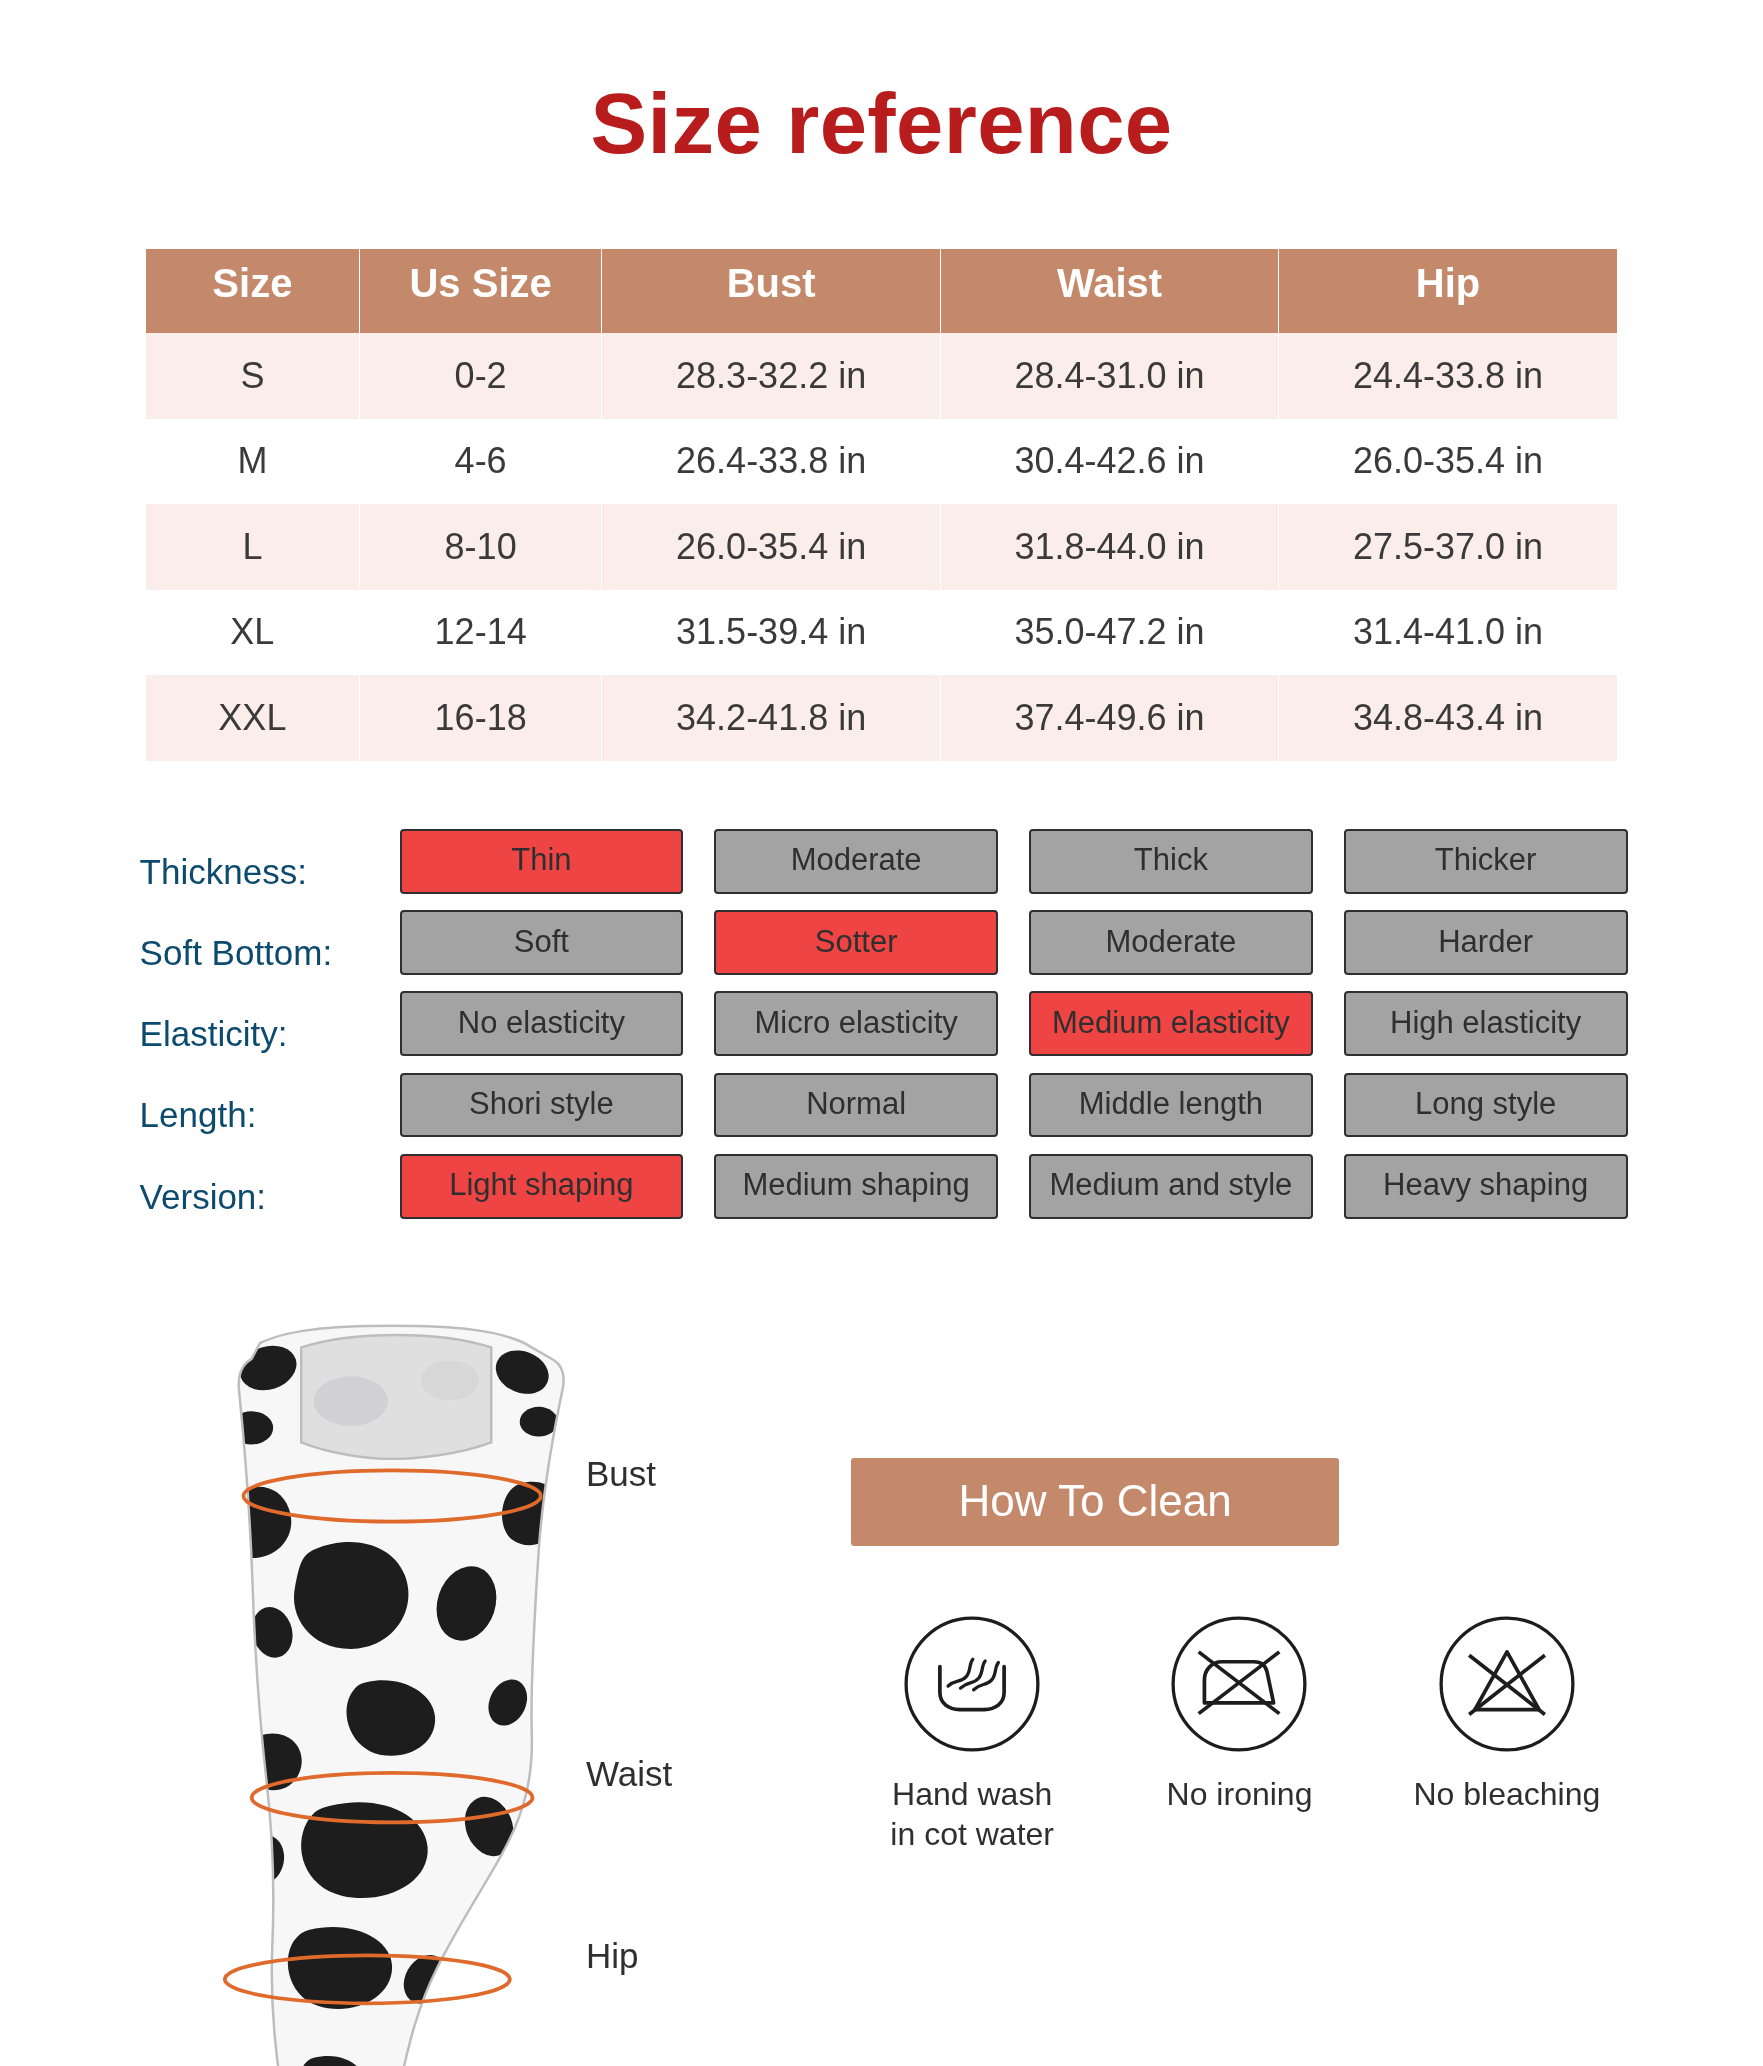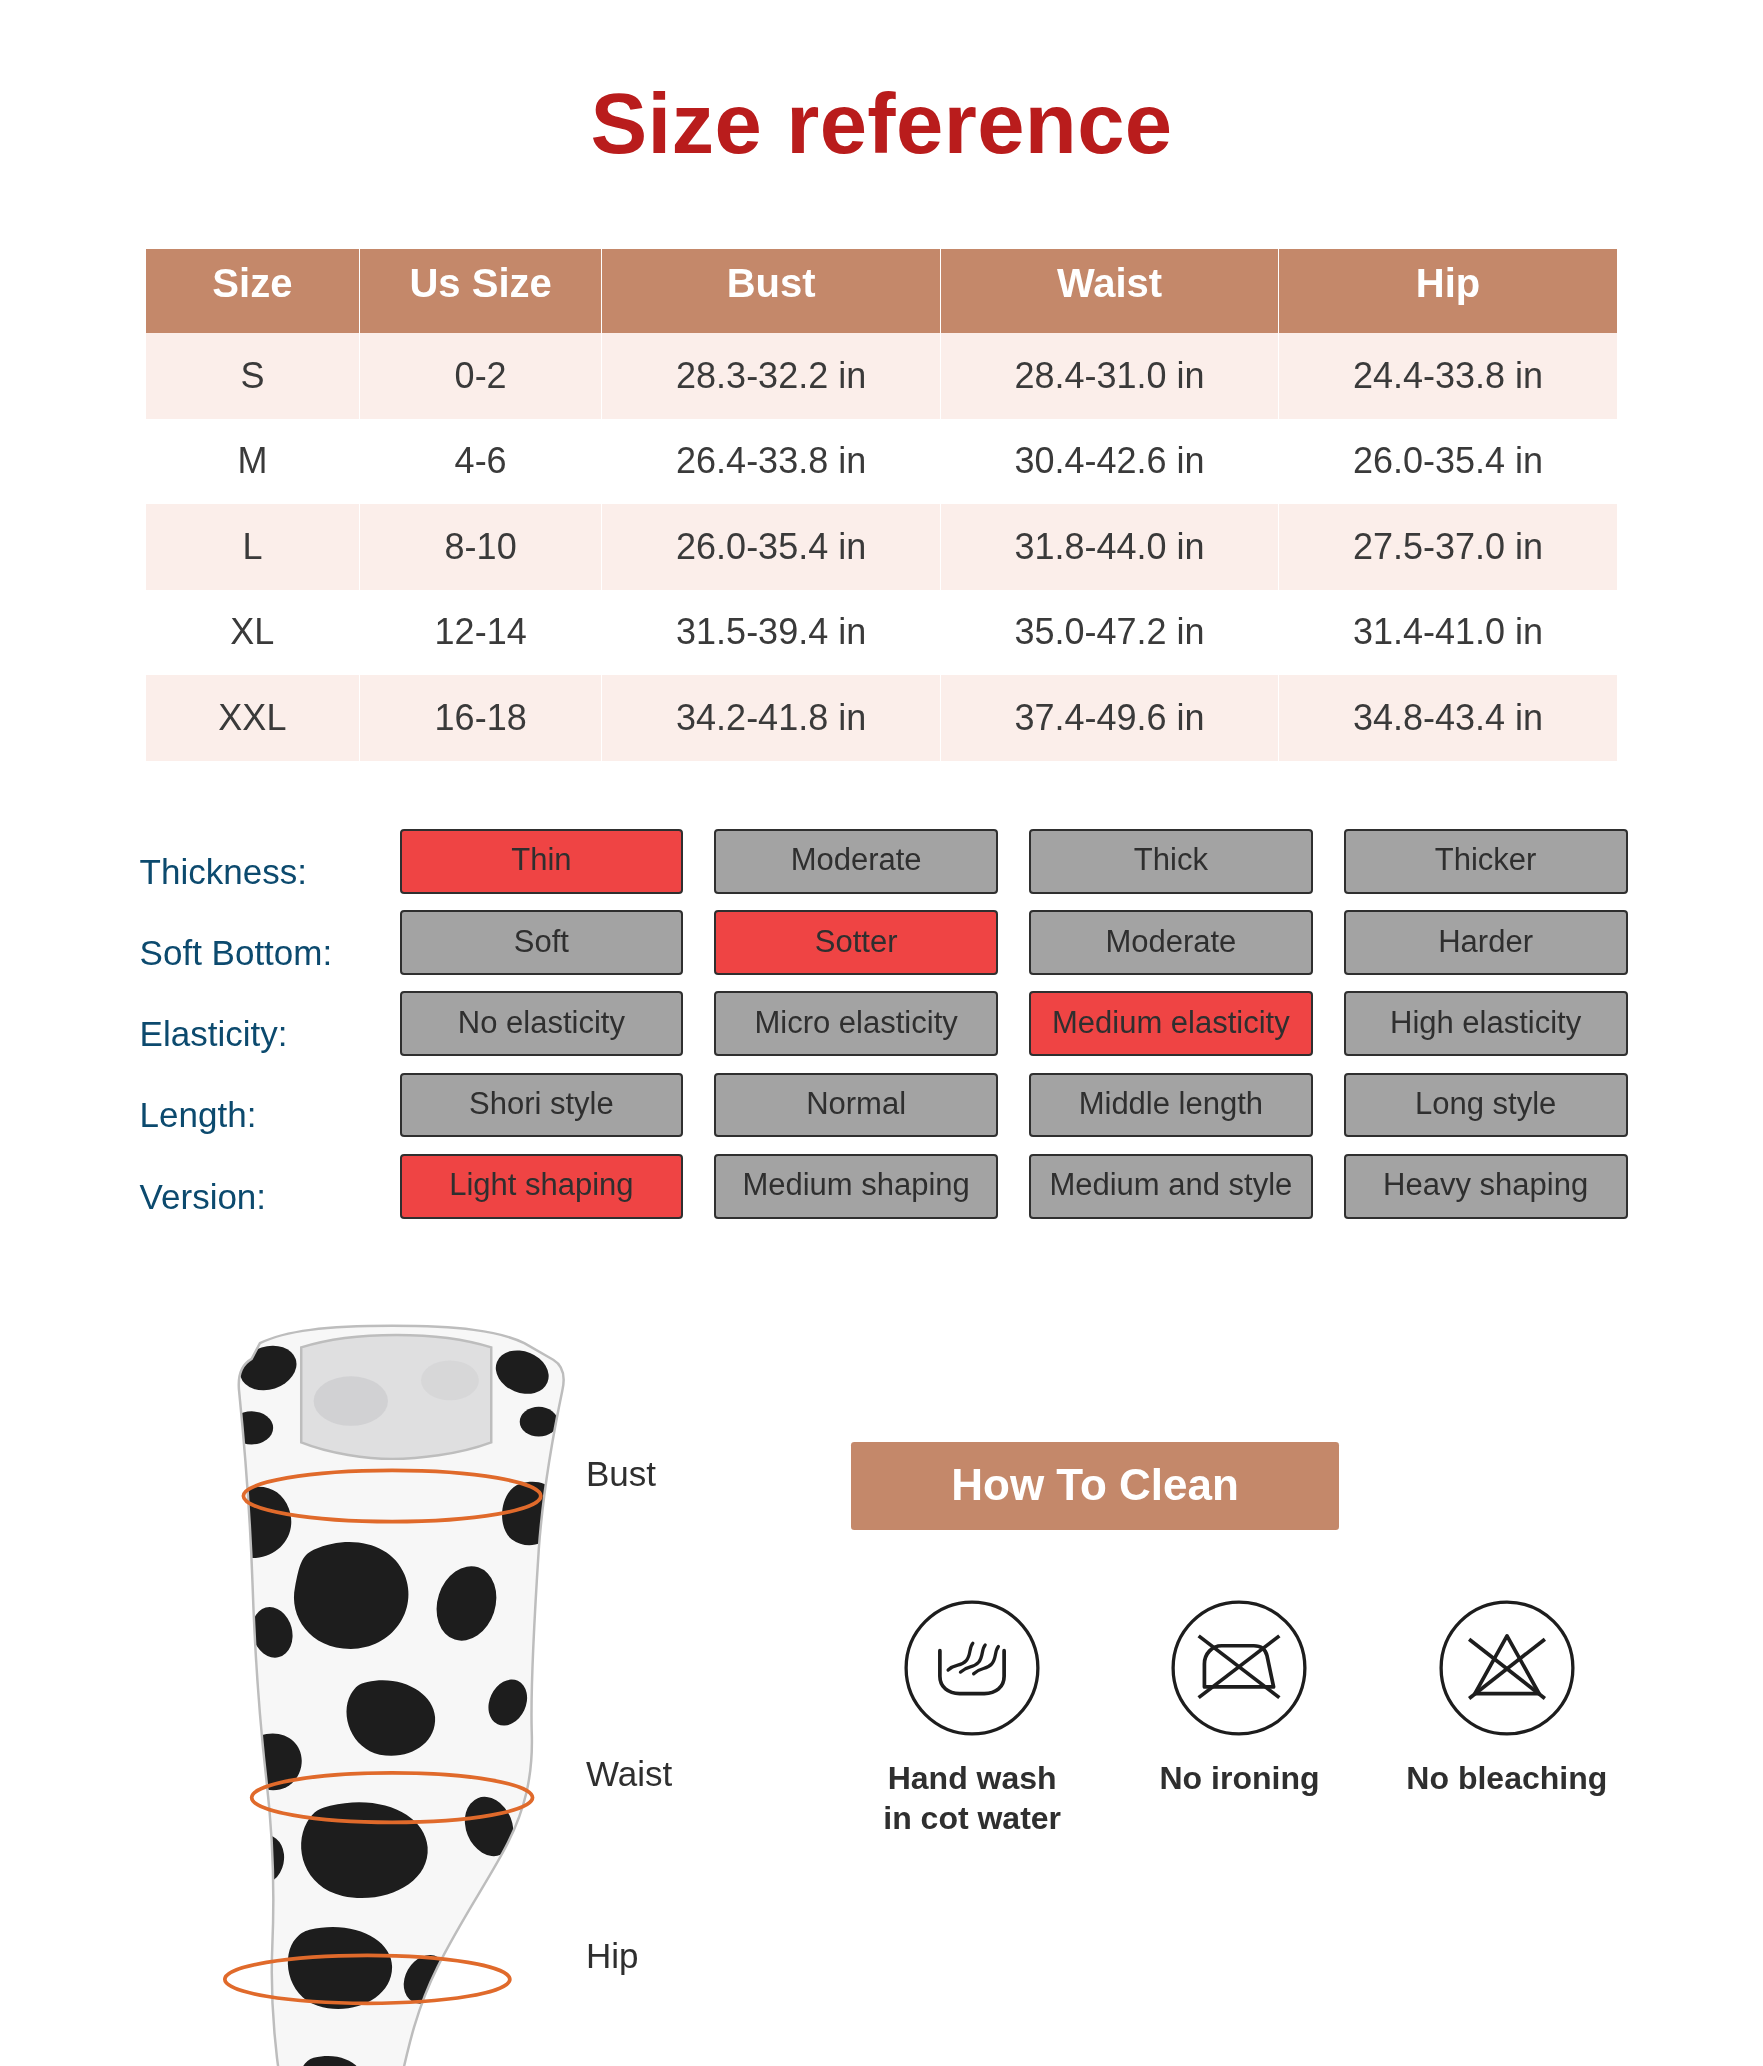--- a/index.html
+++ b/index.html
@@ -133,23 +133,22 @@
   .measure-label {
     position: absolute;
     font-size: 35px;
     color: #2f2f2f;
   }
 
   
   .clean-block {
     position: absolute;
     left: 847px;
-    top: 140px;
+    top: 156px;
     width: 785px;
-    font-weight: bold;
   }
   .clean-banner {
     width: 488px;
     background: #c4886a;
     color: #ffffff;
     font-size: 44px;
     text-align: center;
     padding: 18px 0 20.7px 0;
     border-radius: 3.3px;
     margin-left: 4.1px;

